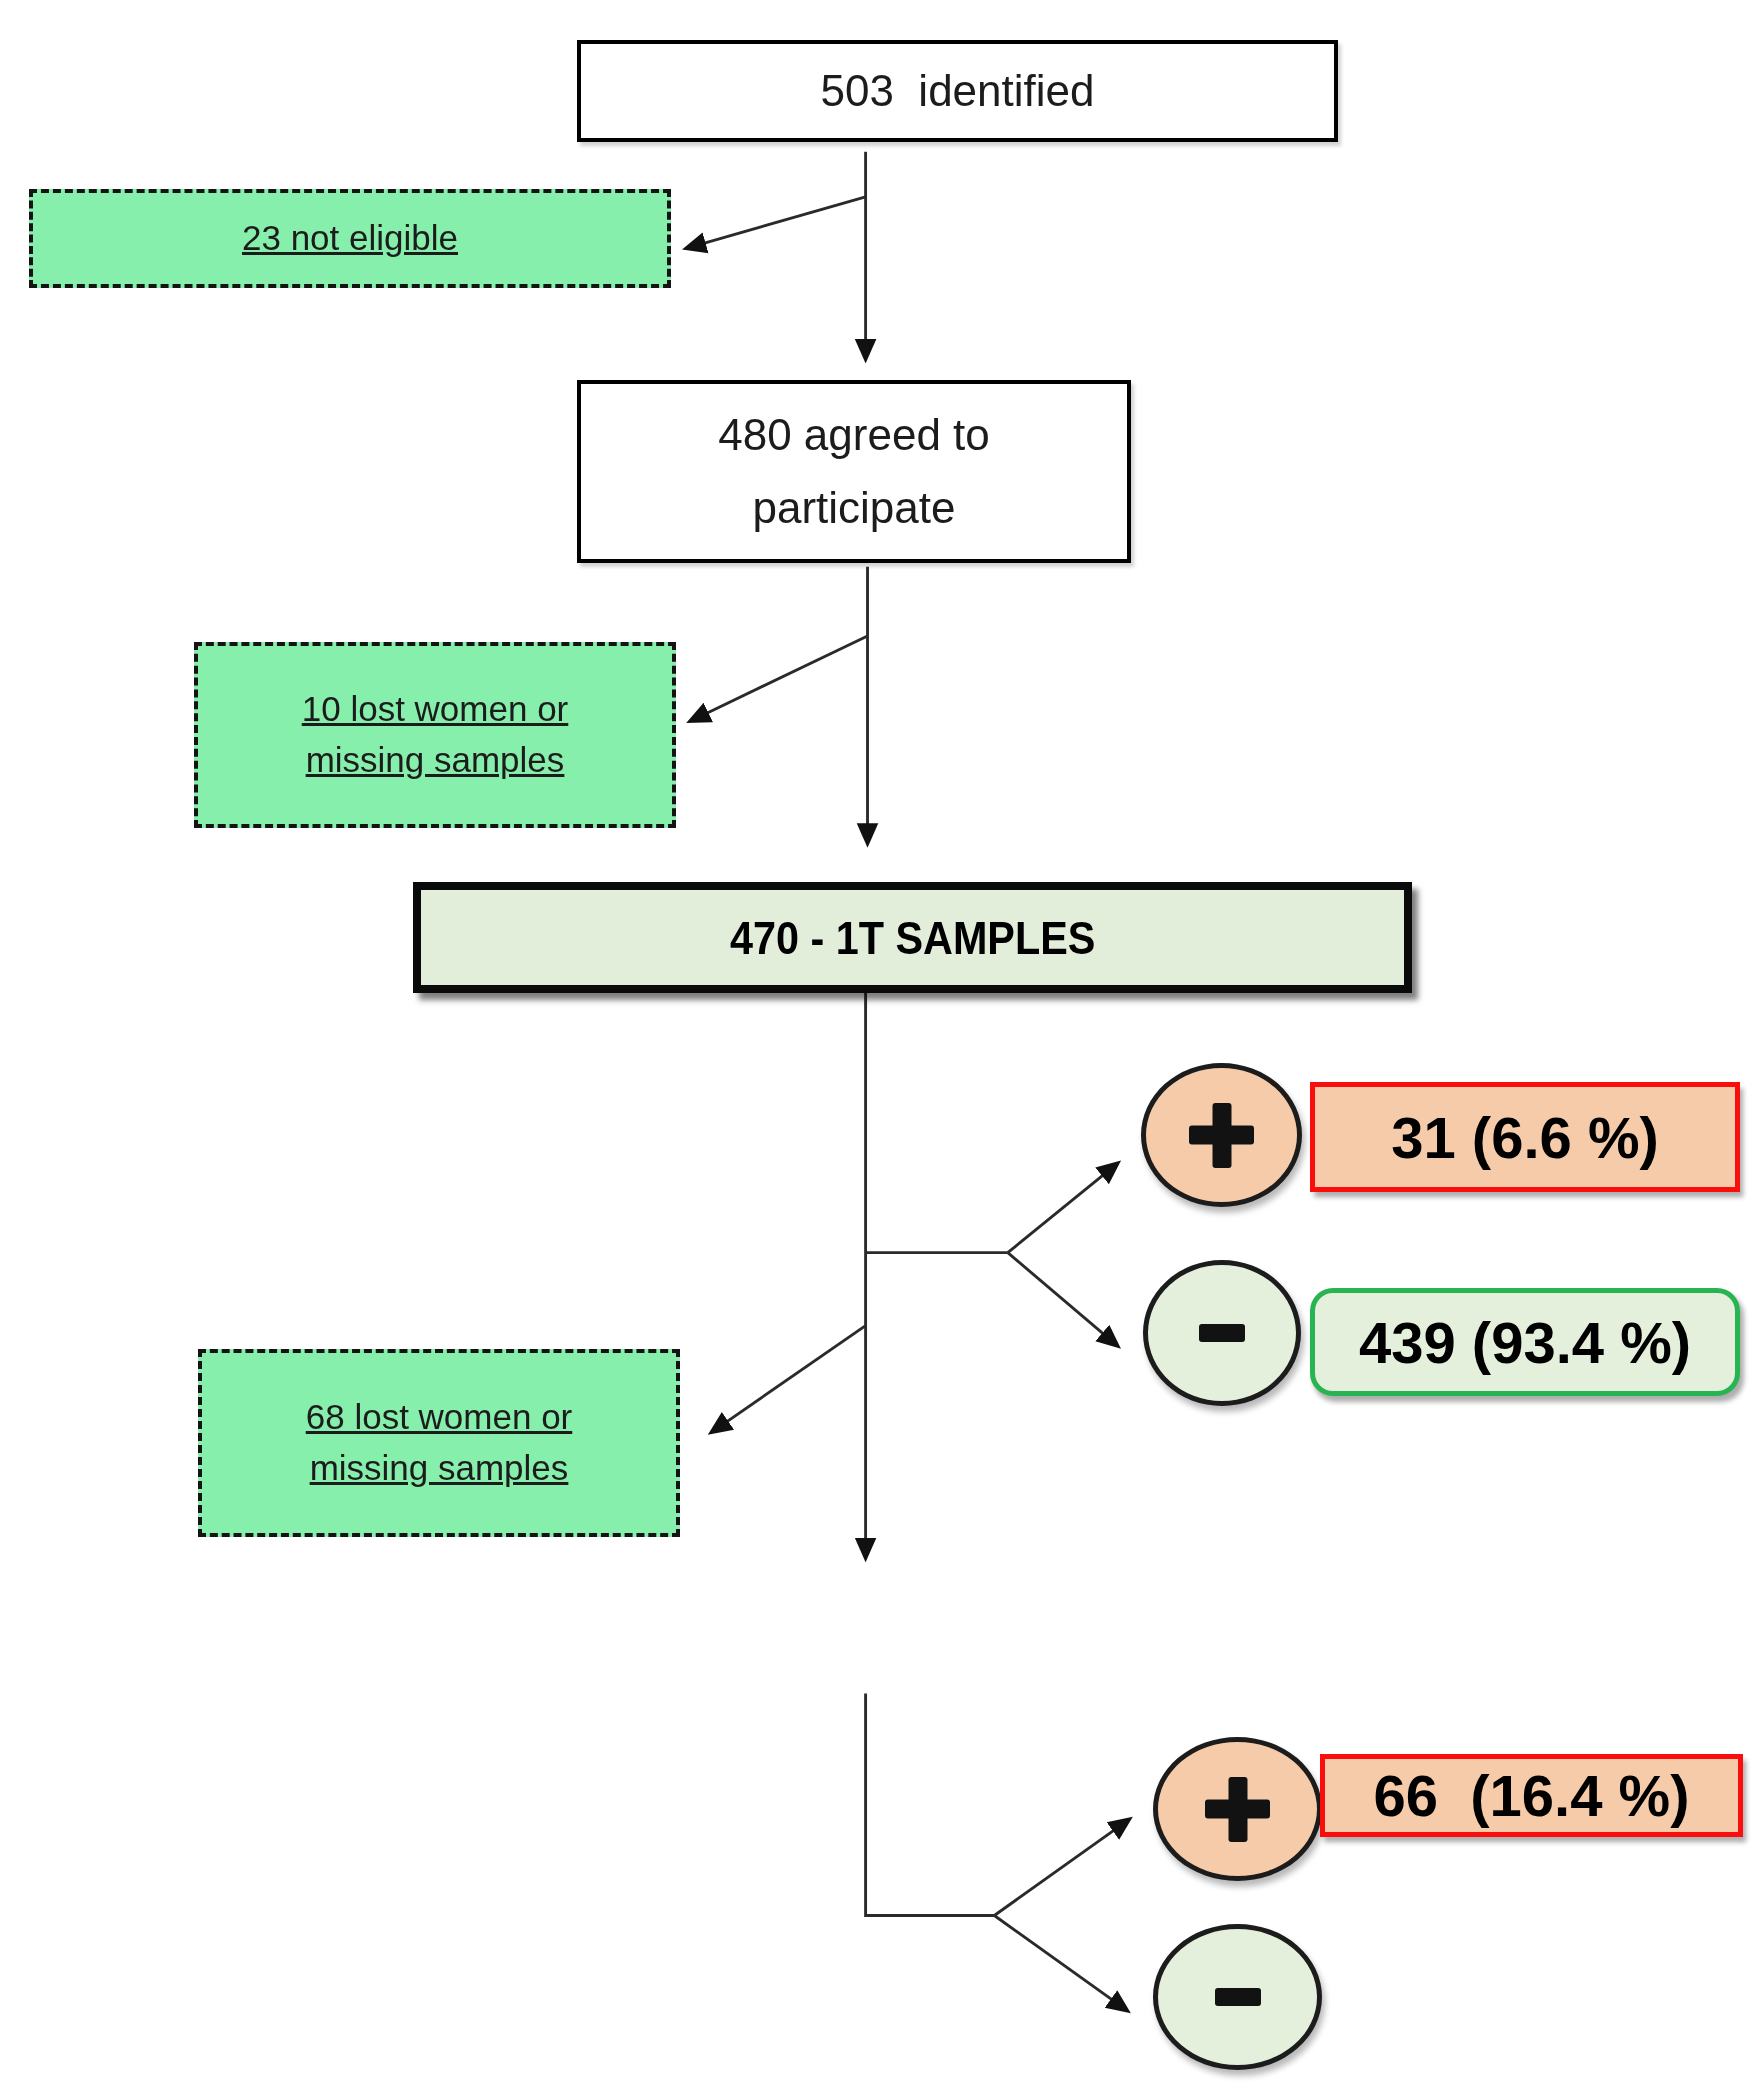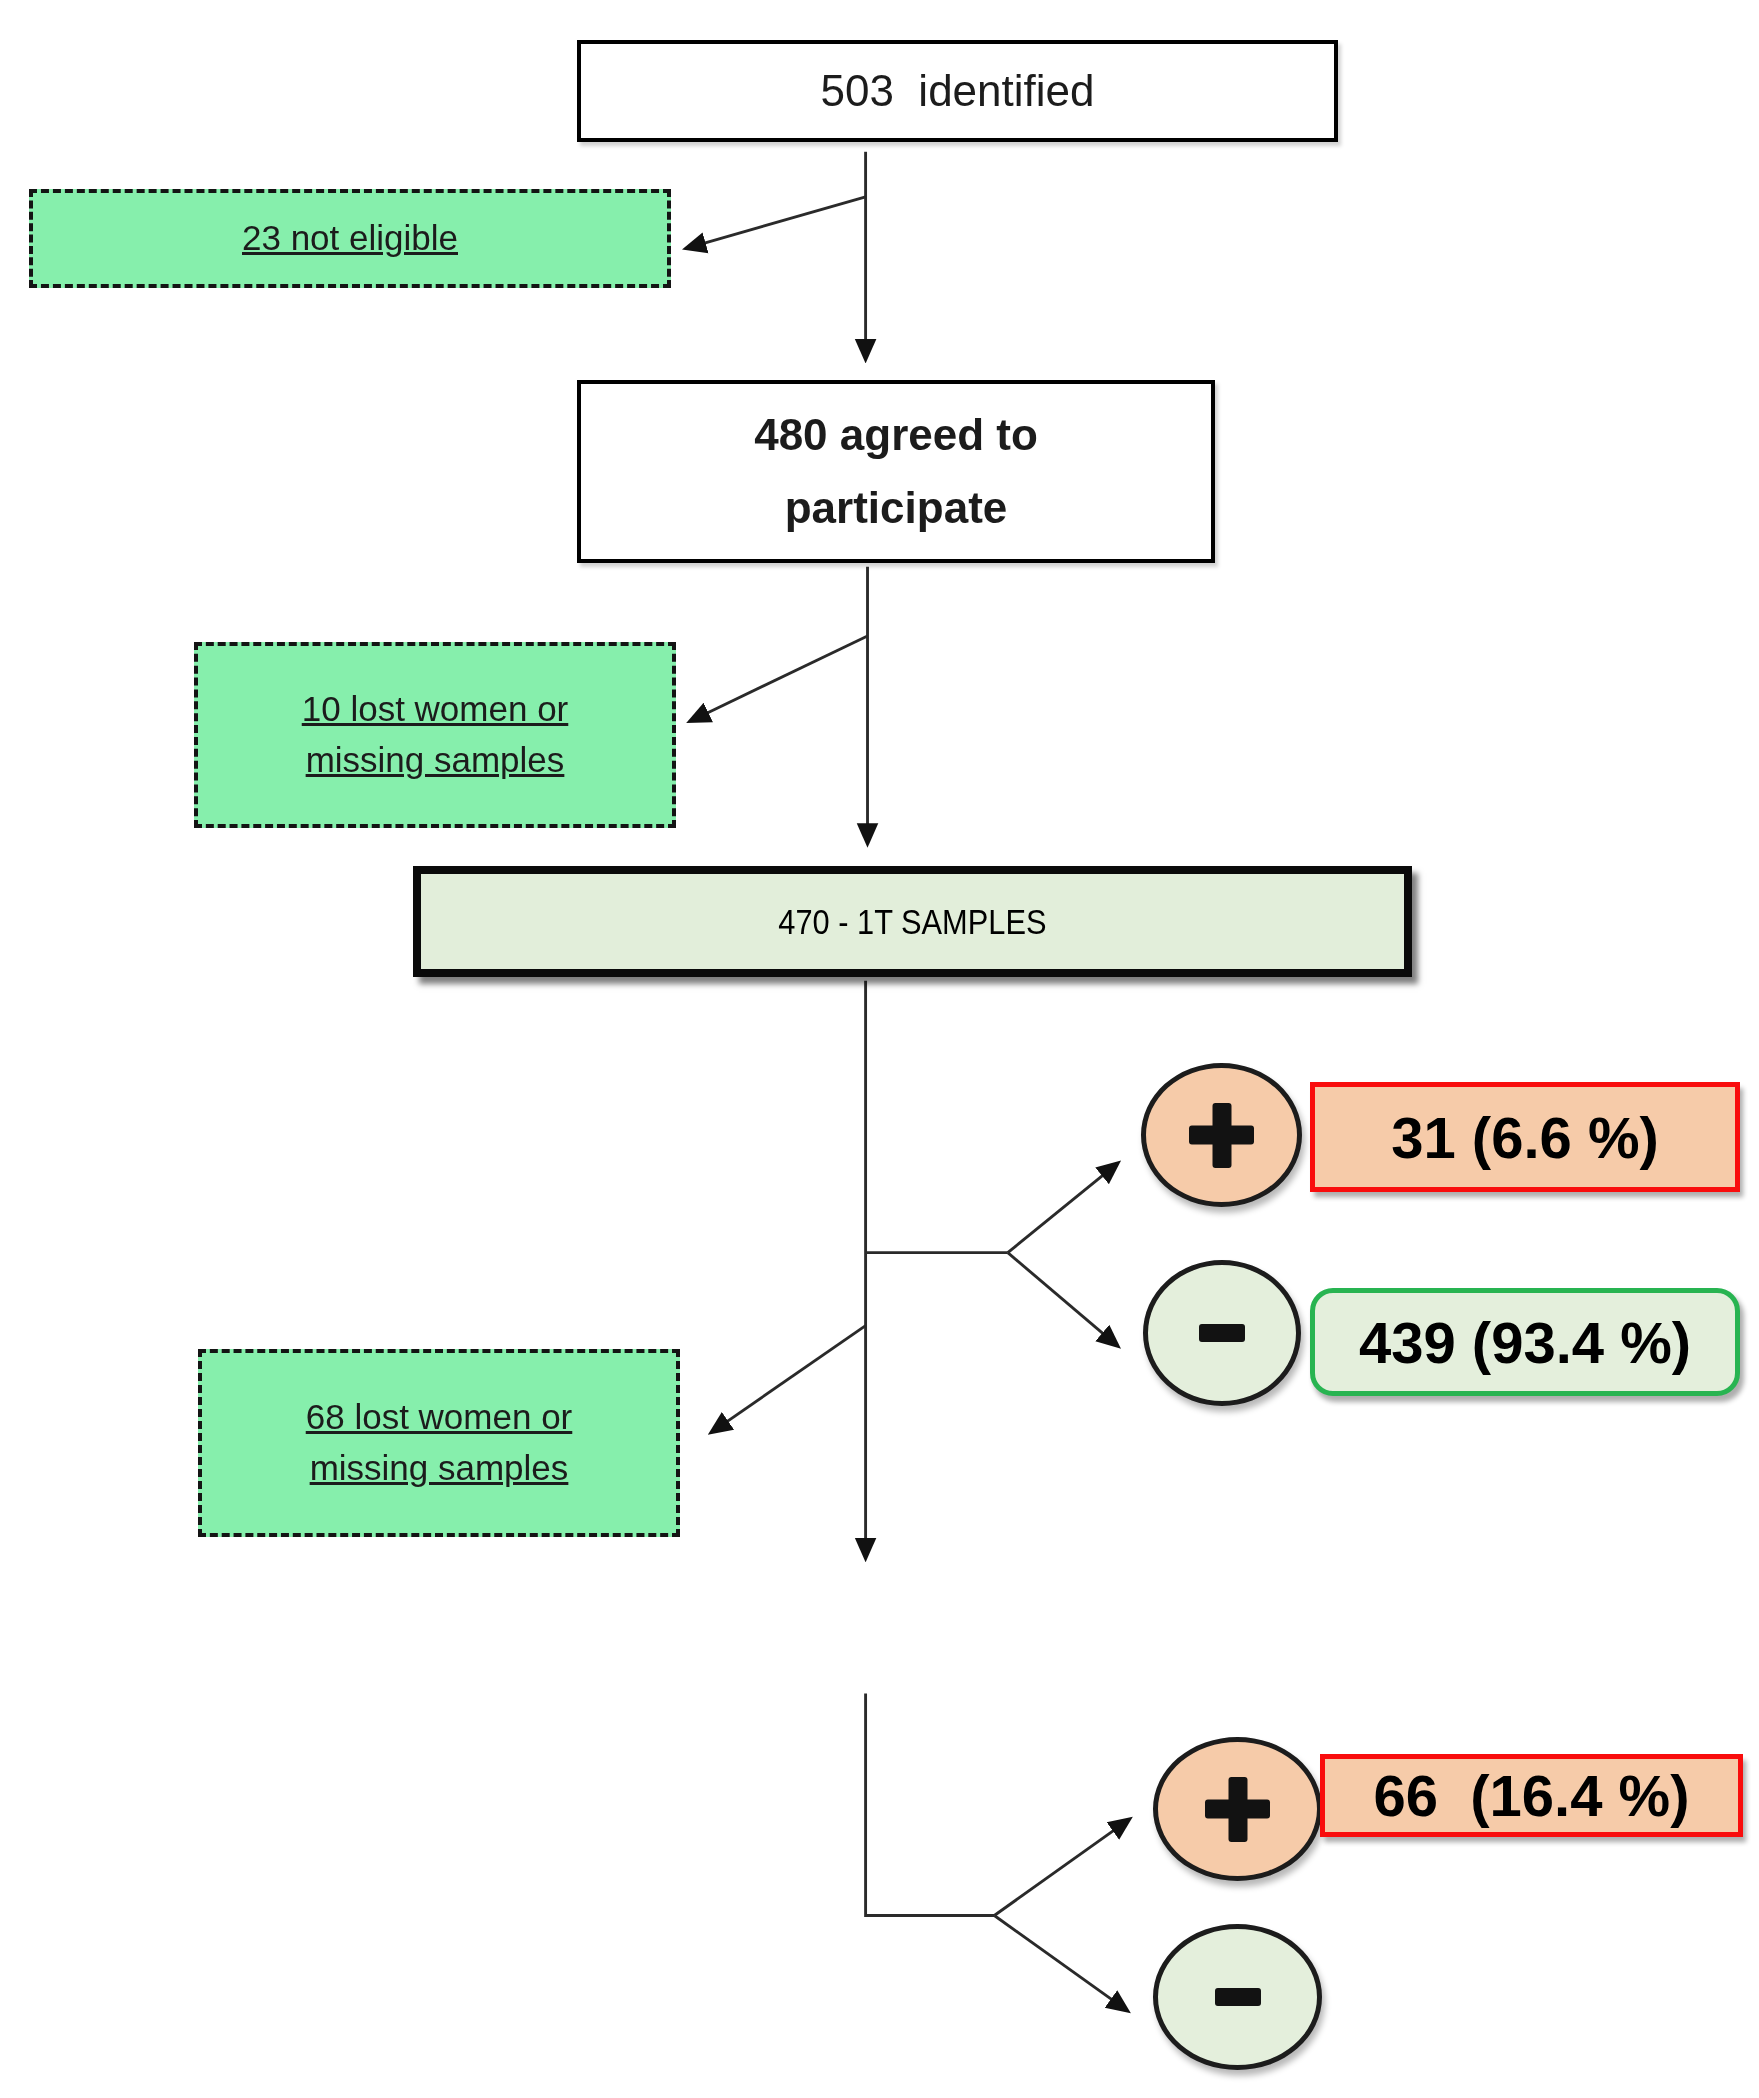--- a/index.html
+++ b/index.html
@@ -11,22 +11,22 @@
 
   .box {
     position:absolute; box-sizing:border-box;
     display:flex; align-items:center; justify-content:center;
     text-align:center; white-space:pre-wrap;
   }
   .solid  { border:4.8px solid #000; background:#fff; font-size:44px; line-height:1.65;
             box-shadow:2.9px 3.8px 3.8px rgba(0,0,0,0.18); }
   .dashed { border:4.8px dashed #141414; background:#86efac; font-size:35px; line-height:1.45;text-decoration:underline; }
 
-  .samples { border:8.6px solid #0a0a0a; font-weight:normal; font-size:35px; color:#000;
-             box-shadow:5.8px 6.7px 5.8px rgba(0,0,0,0.5); }
+  .samples { border:8.6px solid #0a0a0a; font-weight:bold; font-size:47px; color:#000;
+             box-shadow:5.8px 6.7px 5.8px rgba(0,0,0,0.5);margin-top:16px; }
   .samples .lbl { transform:scaleX(0.88); }
   .g1t { background:#e2eeda; }
   .g3t { background:linear-gradient(90deg,#efae7d 0%, #f6ead9 22%, #f9f4ea 28%,
            #dcead2 45%, #b7cf9b 65%, #8cb06c 85%, #6f9a50 100%); }
 
   .value { border:5.8px solid; font-weight:bold; font-size:58px; color:#000;
            box-shadow:3.8px 5.8px 4.8px rgba(0,0,0,0.32); }
   .pos { background:#f6cba9; border-color:#f90d0d; }
   .neg { background:#e4efdc; border-color:#28b451;border-radius:23px; }
 
@@ -69,21 +69,21 @@
   </svg>
 
   <div class="box solid" style="left:577px; top:40px; width:761px; height:102px;">
     <span>503  identified</span>
   </div>
 
   <div class="box dashed" style="left:29px; top:189px; width:642px; height:99px;">
     <span>23 not eligible</span>
   </div>
 
-  <div class="box solid" style="left:577px; top:380px; width:638px; height:183px;font-weight:bold;">
+  <div class="box solid" style="left:577px; top:380px; width:554px; height:183px;">
     <span>480 agreed to
 participate</span>
   </div>
 
   <div class="box dashed" style="left:194px; top:642px; width:482px; height:186px;">
     <span>10 lost women or
 missing samples</span>
   </div>
 
   <div class="box samples g1t" style="left:413px; top:866px; width:999px; height:111px;">

